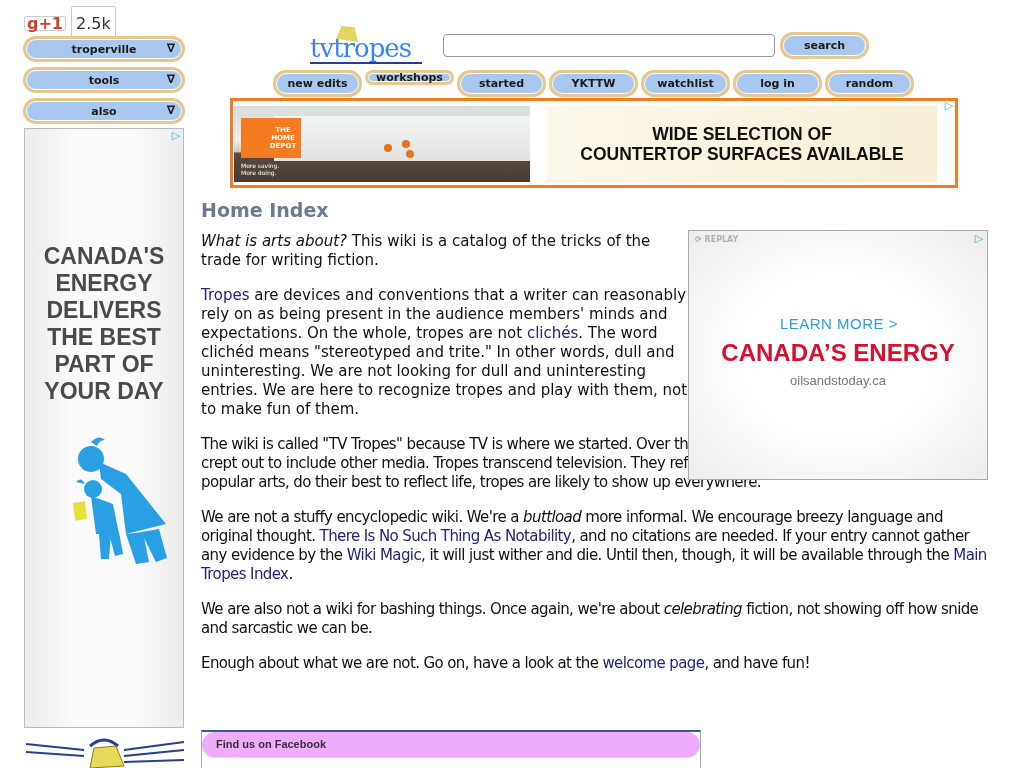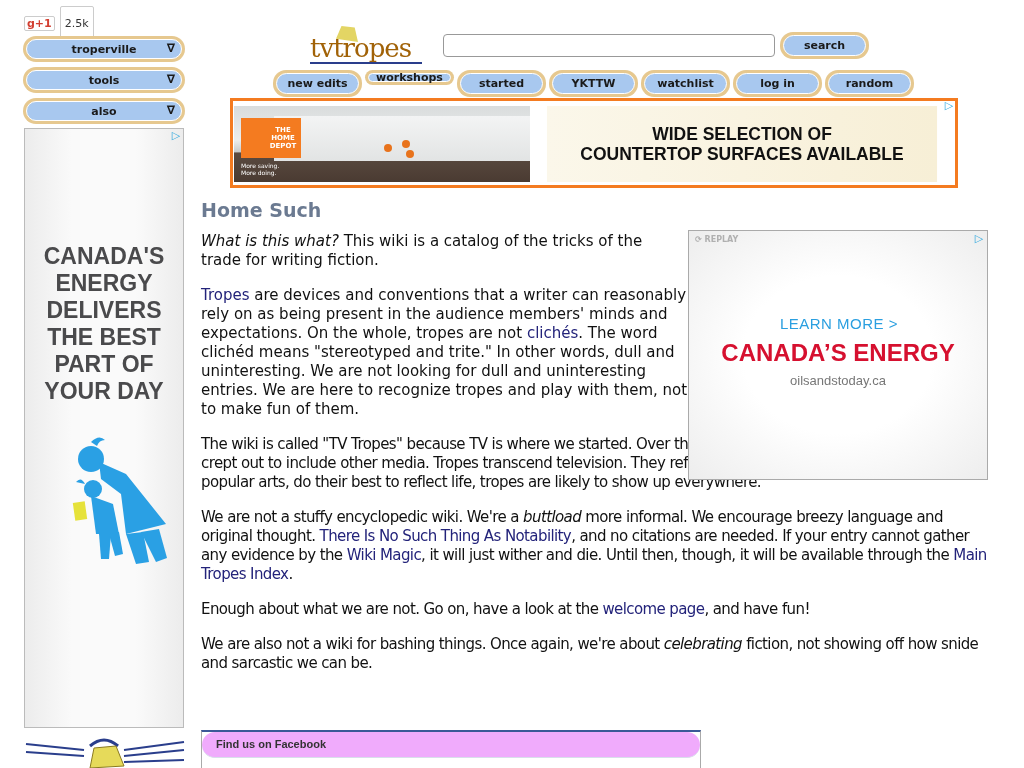--- a/index.html
+++ b/index.html
@@ -9,28 +9,28 @@
   
   .pill { position:absolute; box-sizing:border-box; border-radius:13px;
           background:#e6c88f; padding:3px; }
   .pill-inner { width:100%; height:100%; box-sizing:border-box; border-radius:11px;
           background:#a8c8ef; border:1px solid #ffffff; display:flex;
           align-items:center; justify-content:center; font-weight:bold;
           font-size:11px; color:#1a1a1a; position:relative; }
   .pill-inner .chev { position:absolute; right:6px; top:1px; font-size:12px; font-weight:bold; }
 
   
-  .gplus { position:absolute; left:24px; top:16px; height:15px; display:flex; align-items:center; font-size:11px;text-align:center; }
+  .gplus { position:absolute; left:24px; top:16px; height:15px; display:flex; align-items:center; font-size:16px;text-align:center; }
   .gplus .g { border:1px solid #ccc; border-radius:2px; color:#d23f31; padding:0 2px; height:13px; line-height:13px; background:#fff; font-weight:bold; }
   .gplus .cnt { margin-left:5px; border:1px solid #ccc; border-radius:2px; padding:10px 4px; height:13px; line-height:13px; color:#333; position:relative; }
 
   
   .logo { position:absolute; left:308px; top:26px; width:118px; height:40px; }
   .logo-text { position:absolute; left:2px; top:8px; font-family:"DejaVu Serif", serif;
-               font-size:26px; color:#a16207; letter-spacing:-1px; line-height:28px; }
+               font-size:26px; color:#3b82f6; letter-spacing:-1px; line-height:28px; }
   .logo-line { position:absolute; left:2px; top:36px; width:112px; height:2px; background:#2a3e8c; }
   .logo-lamp { position:absolute; left:28px; top:0px; width:22px; height:16px;
                background:#e3d564; clip-path:polygon(25% 0,85% 10%,100% 100%,0 80%); }
 
   .search-box { position:absolute; left:443px; top:34px; width:332px; height:23px;
                 box-sizing:border-box; border:1px solid #999; border-radius:4px; background:#fff; }
 
   
   .ad-top { position:absolute; left:230px; top:98px; width:728px; height:90px; box-sizing:border-box;
             border:3px solid #f47b20; background:#fff; }
@@ -193,38 +193,38 @@
   <line x1="2" y1="8" x2="60" y2="14" stroke="#2a3e8c" stroke-width="2"></line>
   <line x1="2" y1="16" x2="60" y2="20" stroke="#2a3e8c" stroke-width="2"></line>
   <line x1="100" y1="14" x2="160" y2="6" stroke="#2a3e8c" stroke-width="2"></line>
   <line x1="100" y1="20" x2="160" y2="14" stroke="#2a3e8c" stroke-width="2"></line>
   <line x1="100" y1="26" x2="160" y2="24" stroke="#2a3e8c" stroke-width="2"></line>
   <path d="M66 10 Q80 -2 94 10" fill="none" stroke="#2a3e8c" stroke-width="3"></path>
   <path d="M70 12 L92 10 L100 30 L66 32 Z" fill="#e6da5a" stroke="#8a7a20"></path>
 </svg>
 
 <div class="content">
-  <h1 class="page-title">Home Such</h1>
+  <h1 class="page-title">Home Index</h1>
   <p style="width:480px;">
-    <em>What is this what?</em><span> This wiki is a catalog of the tricks of the trade for writing fiction.</span>
+    <em>What is arts about?</em><span> This wiki is a catalog of the tricks of the trade for writing fiction.</span>
   </p>
   <p style="width:487px;">
     <a href="#">Tropes</a><span> are devices and conventions that a writer can reasonably rely on as being present in the audience members' minds and expectations. On the whole, tropes are not </span><a href="#">clichés</a><span>. The word clichéd means "stereotyped and trite." In other words, dull and uninteresting. We are not looking for dull and uninteresting entries. We are here to recognize tropes and play with them, not to make fun of them.</span>
   </p>
   <p style="font-size:15px;letter-spacing:-0.6px;">
     <span>The wiki is called "TV Tropes" because TV is where we started. Over the course of a few years, our scope has crept out to include other media. Tropes transcend television. They reflect life. Since a lot of art, especially the popular arts, do their best to reflect life, tropes are likely to show up everywhere.</span>
   </p>
   <p style="letter-spacing:-0.6px;">
     <span>We are not a stuffy encyclopedic wiki. We're a </span><em>buttload</em><span> more informal. We encourage breezy language and original thought. </span><a href="#">There Is No Such Thing As Notability</a><span>, and no citations are needed. If your entry cannot gather any evidence by the </span><a href="#">Wiki Magic</a><span>, it will just wither and die. Until then, though, it will be available through the </span><a href="#">Main Tropes Index</a><span>.</span>
   </p>
   <p style="letter-spacing:-0.6px;">
+    <span>We are also not a wiki for bashing things. Once again, we're about </span><em>celebrating</em><span> fiction, not showing off how snide and sarcastic we can be.</span>
+  </p>
+  <p style="letter-spacing:-0.6px;">
     <span>Enough about what we are not. Go on, have a look at the </span><a href="#">welcome page</a><span>, and have fun!</span>
-  </p>
-  <p style="letter-spacing:-0.6px;">
-    <span>We are also not a wiki for bashing things. Once again, we're about </span><em>celebrating</em><span> fiction, not showing off how snide and sarcastic we can be.</span>
   </p>
 </div>
 
 <div class="ad-right">
   <div class="replay">⟳ <span>REPLAY</span></div>
   <div class="adchoice" style="left:284px;top:2px;">▷</div>
   <div class="learn">LEARN MORE &gt;</div>
   <div class="brand">CANADA’S ENERGY</div>
   <div class="url">oilsandstoday.ca</div>
 </div>

